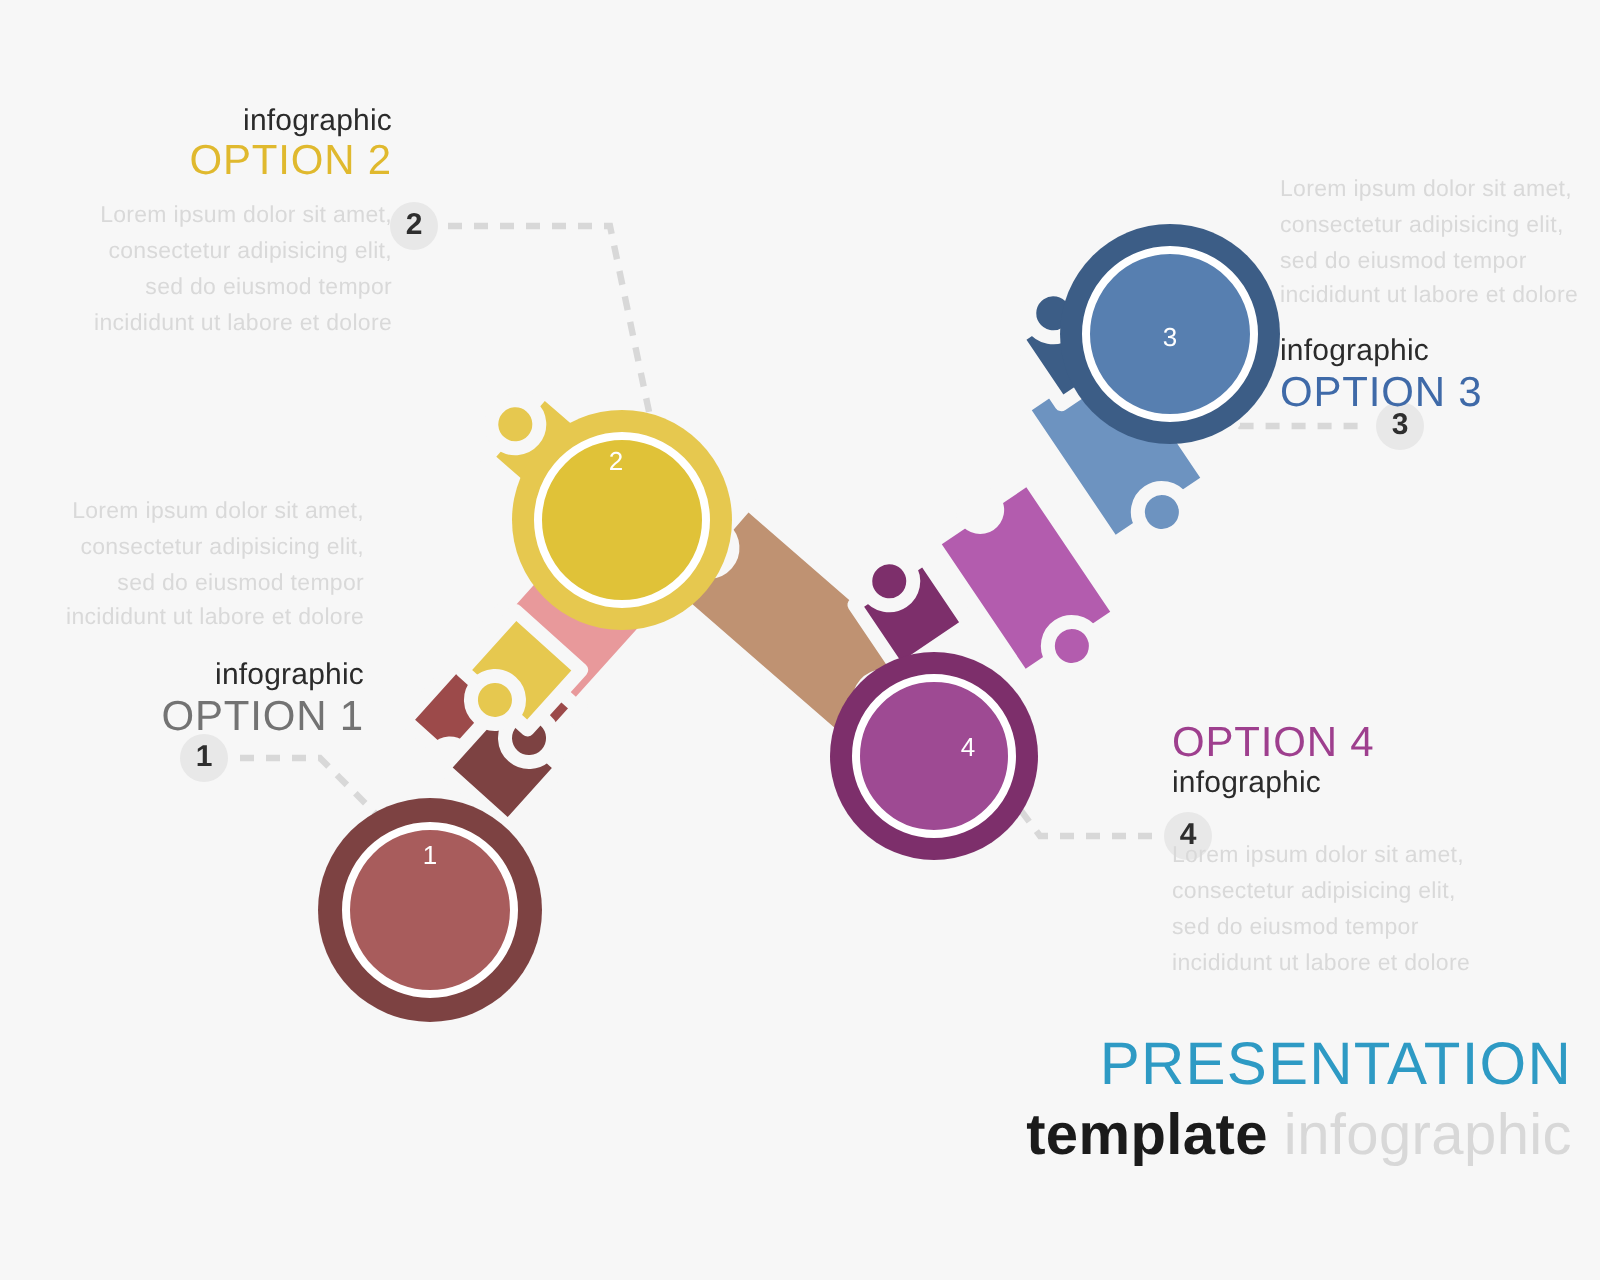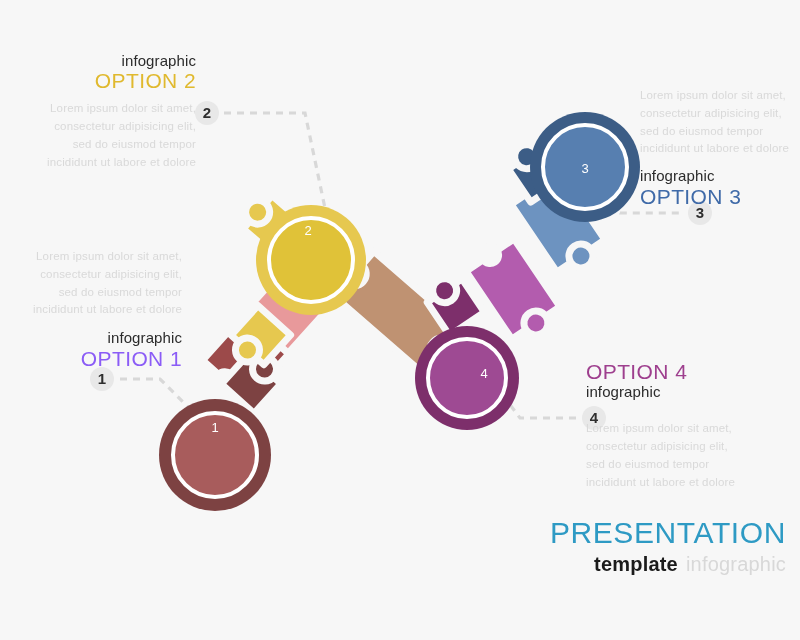--- a/index.html
+++ b/index.html
@@ -37,21 +37,21 @@
   #blk3 .kicker{margin-top:9px;}
   #blk4{left:586px;top:360px;width:200px;text-align:left;}
   #blk4 .lorem{margin-top:20px;}
 
   
   #presblock{position:absolute;left:396px;top:518px;width:390px;text-align:right;}
   #presttl{
     font-size:30px;letter-spacing:.6px;line-height:1;
   }
   #subrow{margin-top:6px;line-height:1;}
-  #subrow span{font-size:20px;letter-spacing:.2px;}
+  #subrow span{font-size:29px;letter-spacing:.2px;}
   #tmpl{font-weight:bold;color:#1b1b1b;}
   #infog{color:#d8d8d8;margin-left:8px;}
 
   .badgenum{
     position:absolute;font-size:15px;font-weight:bold;color:#2e2e2e;
     width:24px;text-align:center;line-height:24px;
   }
 </style>
 </head>
 <body>
@@ -181,21 +181,21 @@
   </div>
 
   <div class="txtblock" id="blk1">
     <div class="lorem">
       <div>Lorem ipsum dolor sit amet,</div>
       <div>consectetur adipisicing elit,</div>
       <div>sed do eiusmod tempor</div>
       <div>incididunt ut labore et dolore</div>
     </div>
     <div class="kicker">infographic</div>
-    <div class="optionttl" style="color:#8b5cf6;text-align:right;">OPTION 1</div>
+    <div class="optionttl" style="color:#737373;text-align:right;">OPTION 1</div>
   </div>
 
   <div class="txtblock" id="blk3">
     <div class="lorem">
       <div>Lorem ipsum dolor sit amet,</div>
       <div>consectetur adipisicing elit,</div>
       <div>sed do eiusmod tempor</div>
       <div>incididunt ut labore et dolore</div>
     </div>
     <div class="kicker">infographic</div>

